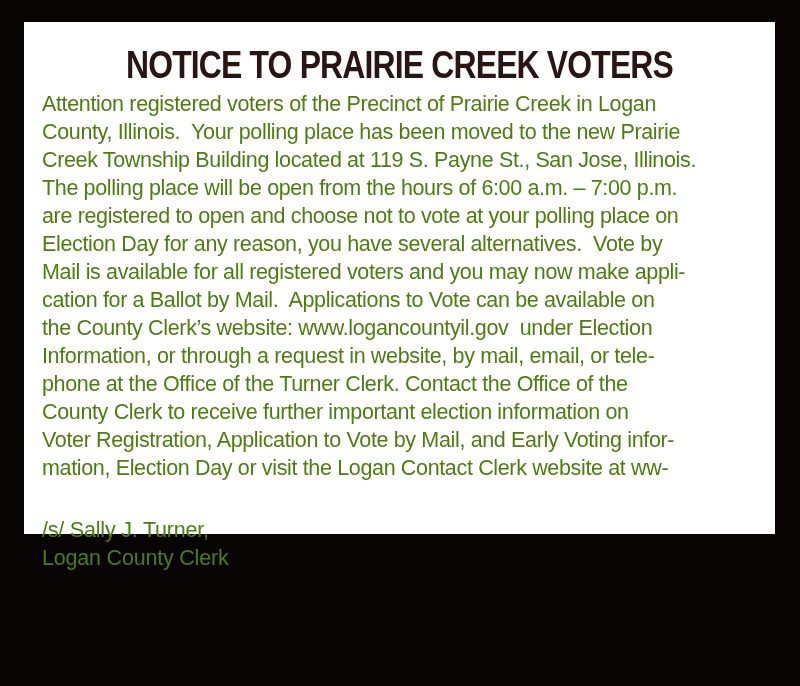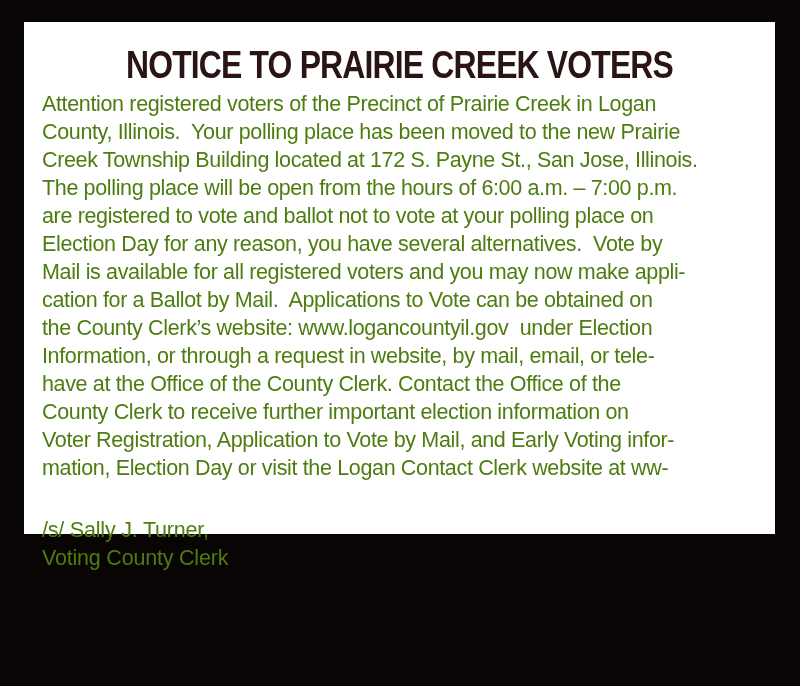--- a/index.html
+++ b/index.html
@@ -53,31 +53,31 @@
 </style>
 </head>
 <body>
 
 <div class="paper">
   <h1 class="notice-title">NOTICE TO PRAIRIE CREEK VOTERS</h1>
 
   <div class="notice-body">
     <div class="body-line">Attention registered voters of the Precinct of Prairie Creek in Logan</div>
     <div class="body-line">County, Illinois.  Your polling place has been moved to the new Prairie</div>
-    <div class="body-line">Creek Township Building located at 172 S. Payne St., San Jose, Illinois.</div>
+    <div class="body-line">Creek Township Building located at 119 S. Payne St., San Jose, Illinois.</div>
     <div class="body-line">The polling place will be open from the hours of 6:00 a.m. – 7:00 p.m.</div>
-    <div class="body-line">are registered to vote and ballot not to vote at your polling place on</div>
+    <div class="body-line">are registered to open and choose not to vote at your polling place on</div>
     <div class="body-line">Election Day for any reason, you have several alternatives.  Vote by</div>
     <div class="body-line">Mail is available for all registered voters and you may now make appli-</div>
-    <div class="body-line">cation for a Ballot by Mail.  Applications to Vote can be obtained on</div>
+    <div class="body-line">cation for a Ballot by Mail.  Applications to Vote can be available on</div>
     <div class="body-line">the County Clerk’s website: www.logancountyil.gov  under Election</div>
     <div class="body-line">Information, or through a request in website, by mail, email, or tele-</div>
-    <div class="body-line">have at the Office of the County Clerk. Contact the Office of the</div>
+    <div class="body-line">phone at the Office of the Turner Clerk. Contact the Office of the</div>
     <div class="body-line">County Clerk to receive further important election information on</div>
     <div class="body-line">Voter Registration, Application to Vote by Mail, and Early Voting infor-</div>
     <div class="body-line">mation, Election Day or visit the Logan Contact Clerk website at ww-</div>
   </div>
 
   <div class="signature">
     <div class="body-line">/s/ Sally J. Turner,</div>
-    <div class="body-line">Voting County Clerk</div>
+    <div class="body-line">Logan County Clerk</div>
   </div>
 </div>
 
 </body></html>

